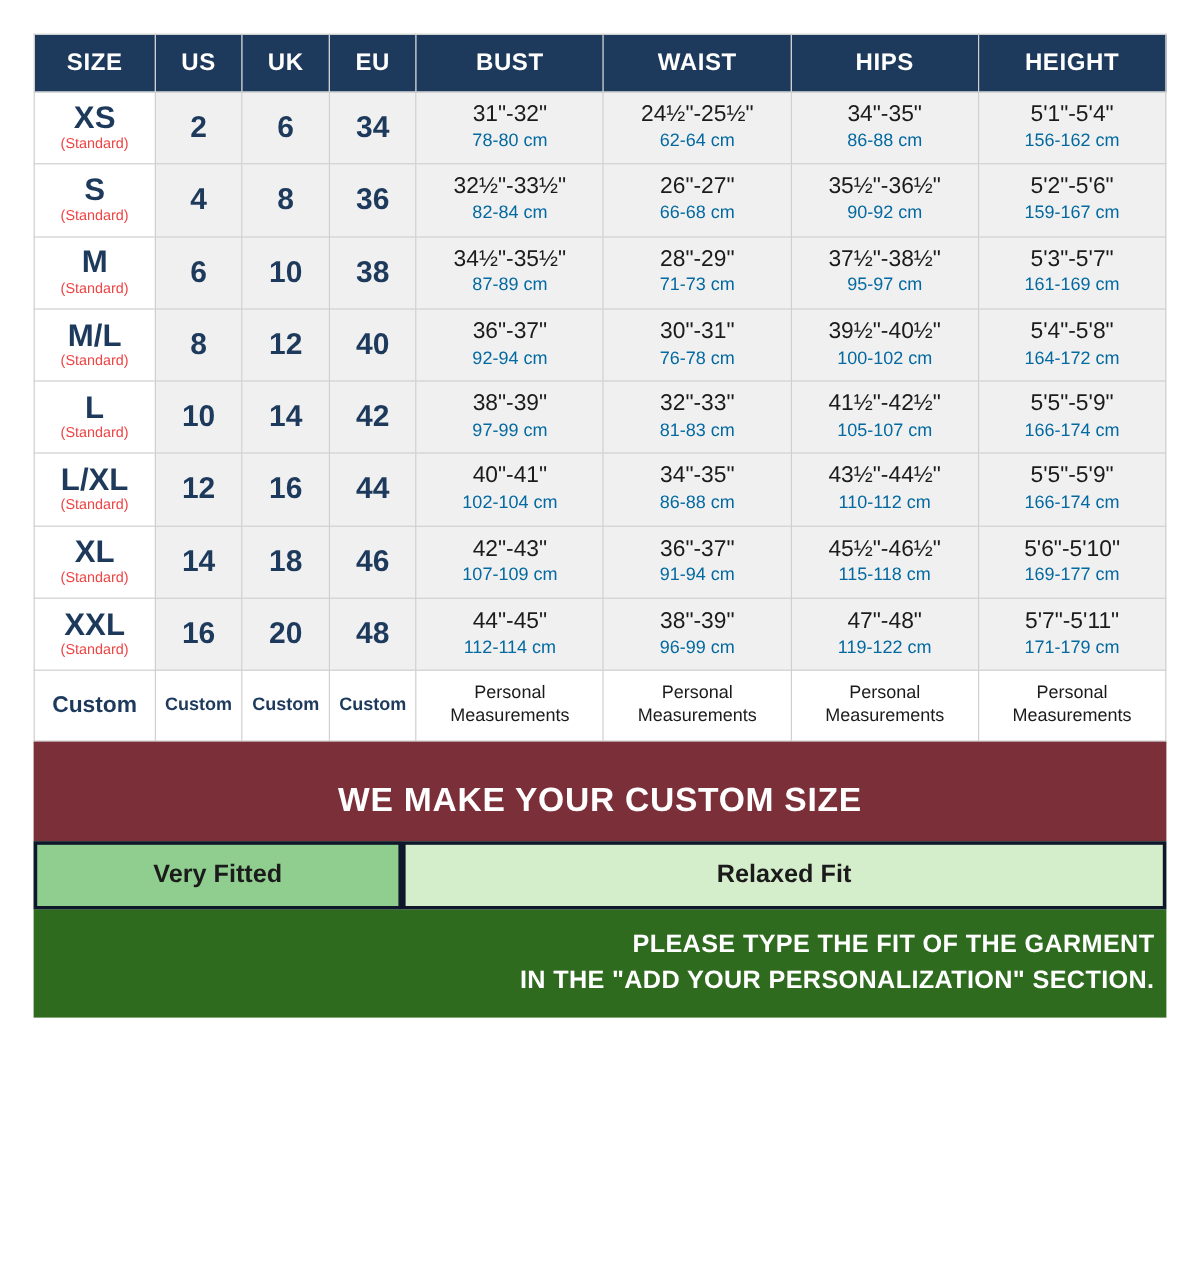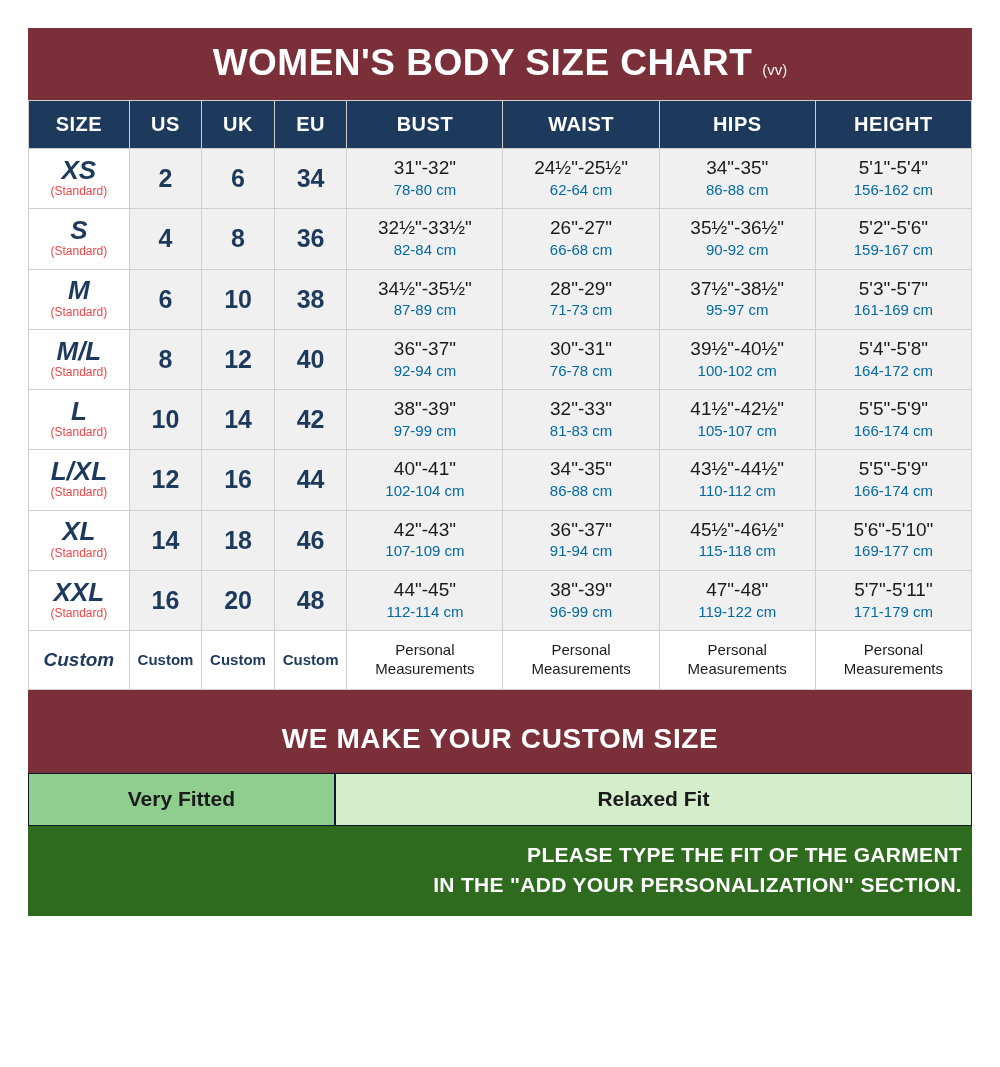--- a/index.html
+++ b/index.html
@@ -73,21 +73,20 @@
   td.size-cell {
     background: #ffffff;
     color: #1d3a5c;
     padding: 6px 2px 8px 2px;
   }
   td.size-cell .sz {
     font-size: 26px;
     font-weight: bold;
     line-height: 1.05;
     display: block;
-    font-style: italic;
   }
   td.size-cell .sz-note {
     font-size: 12px;
     font-weight: normal;
     color: #ef4444;
     display: block;
     line-height: 1.2;
   }
   td.num-cell {
     background: #f0f0f0;
@@ -145,21 +144,21 @@
   .fit-row {
     display: flex;
     width: 100%;
   }
   .fit-cell {
     text-align: center;
     font-size: 21px;
     font-weight: bold;
     color: #1b1b1b;
     padding: 13px 0 14px 0;
-    border: 1px solid #0f172a;
+    border: 3px solid #0f172a;
     box-sizing: border-box;
   }
   .fit-very { flex: 0 0 32.5%; background: #8fce8f; }
   .fit-fit  { flex: 0 0 32.5%; background: #b6e0af; }
   .fit-rel  { flex: 1 1 auto;  background: #d4edcb; }
   
   .footer-note {
     background: #2f6b1f;
     color: #ffffff;
     text-align: right;
@@ -168,24 +167,20 @@
     line-height: 1.45;
     padding: 14px 10px 16px 10px;
     letter-spacing: 0.3px;
   }
 </style>
 </head>
 <body>
 
 <div class="chart-wrap">
 
-  <div class="title-bar">
-    <span class="main-title">WOMEN'S BODY SIZE CHART</span>
-    <span class="title-sub">(vv)</span>
-  </div>
 
   <table class="size-table">
     <colgroup>
       <col class="c-size">
         <col class="c-us">
         <col class="c-uk">
         <col class="c-eu">
       <col class="c-meas">
         <col class="c-meas">
         <col class="c-meas">

